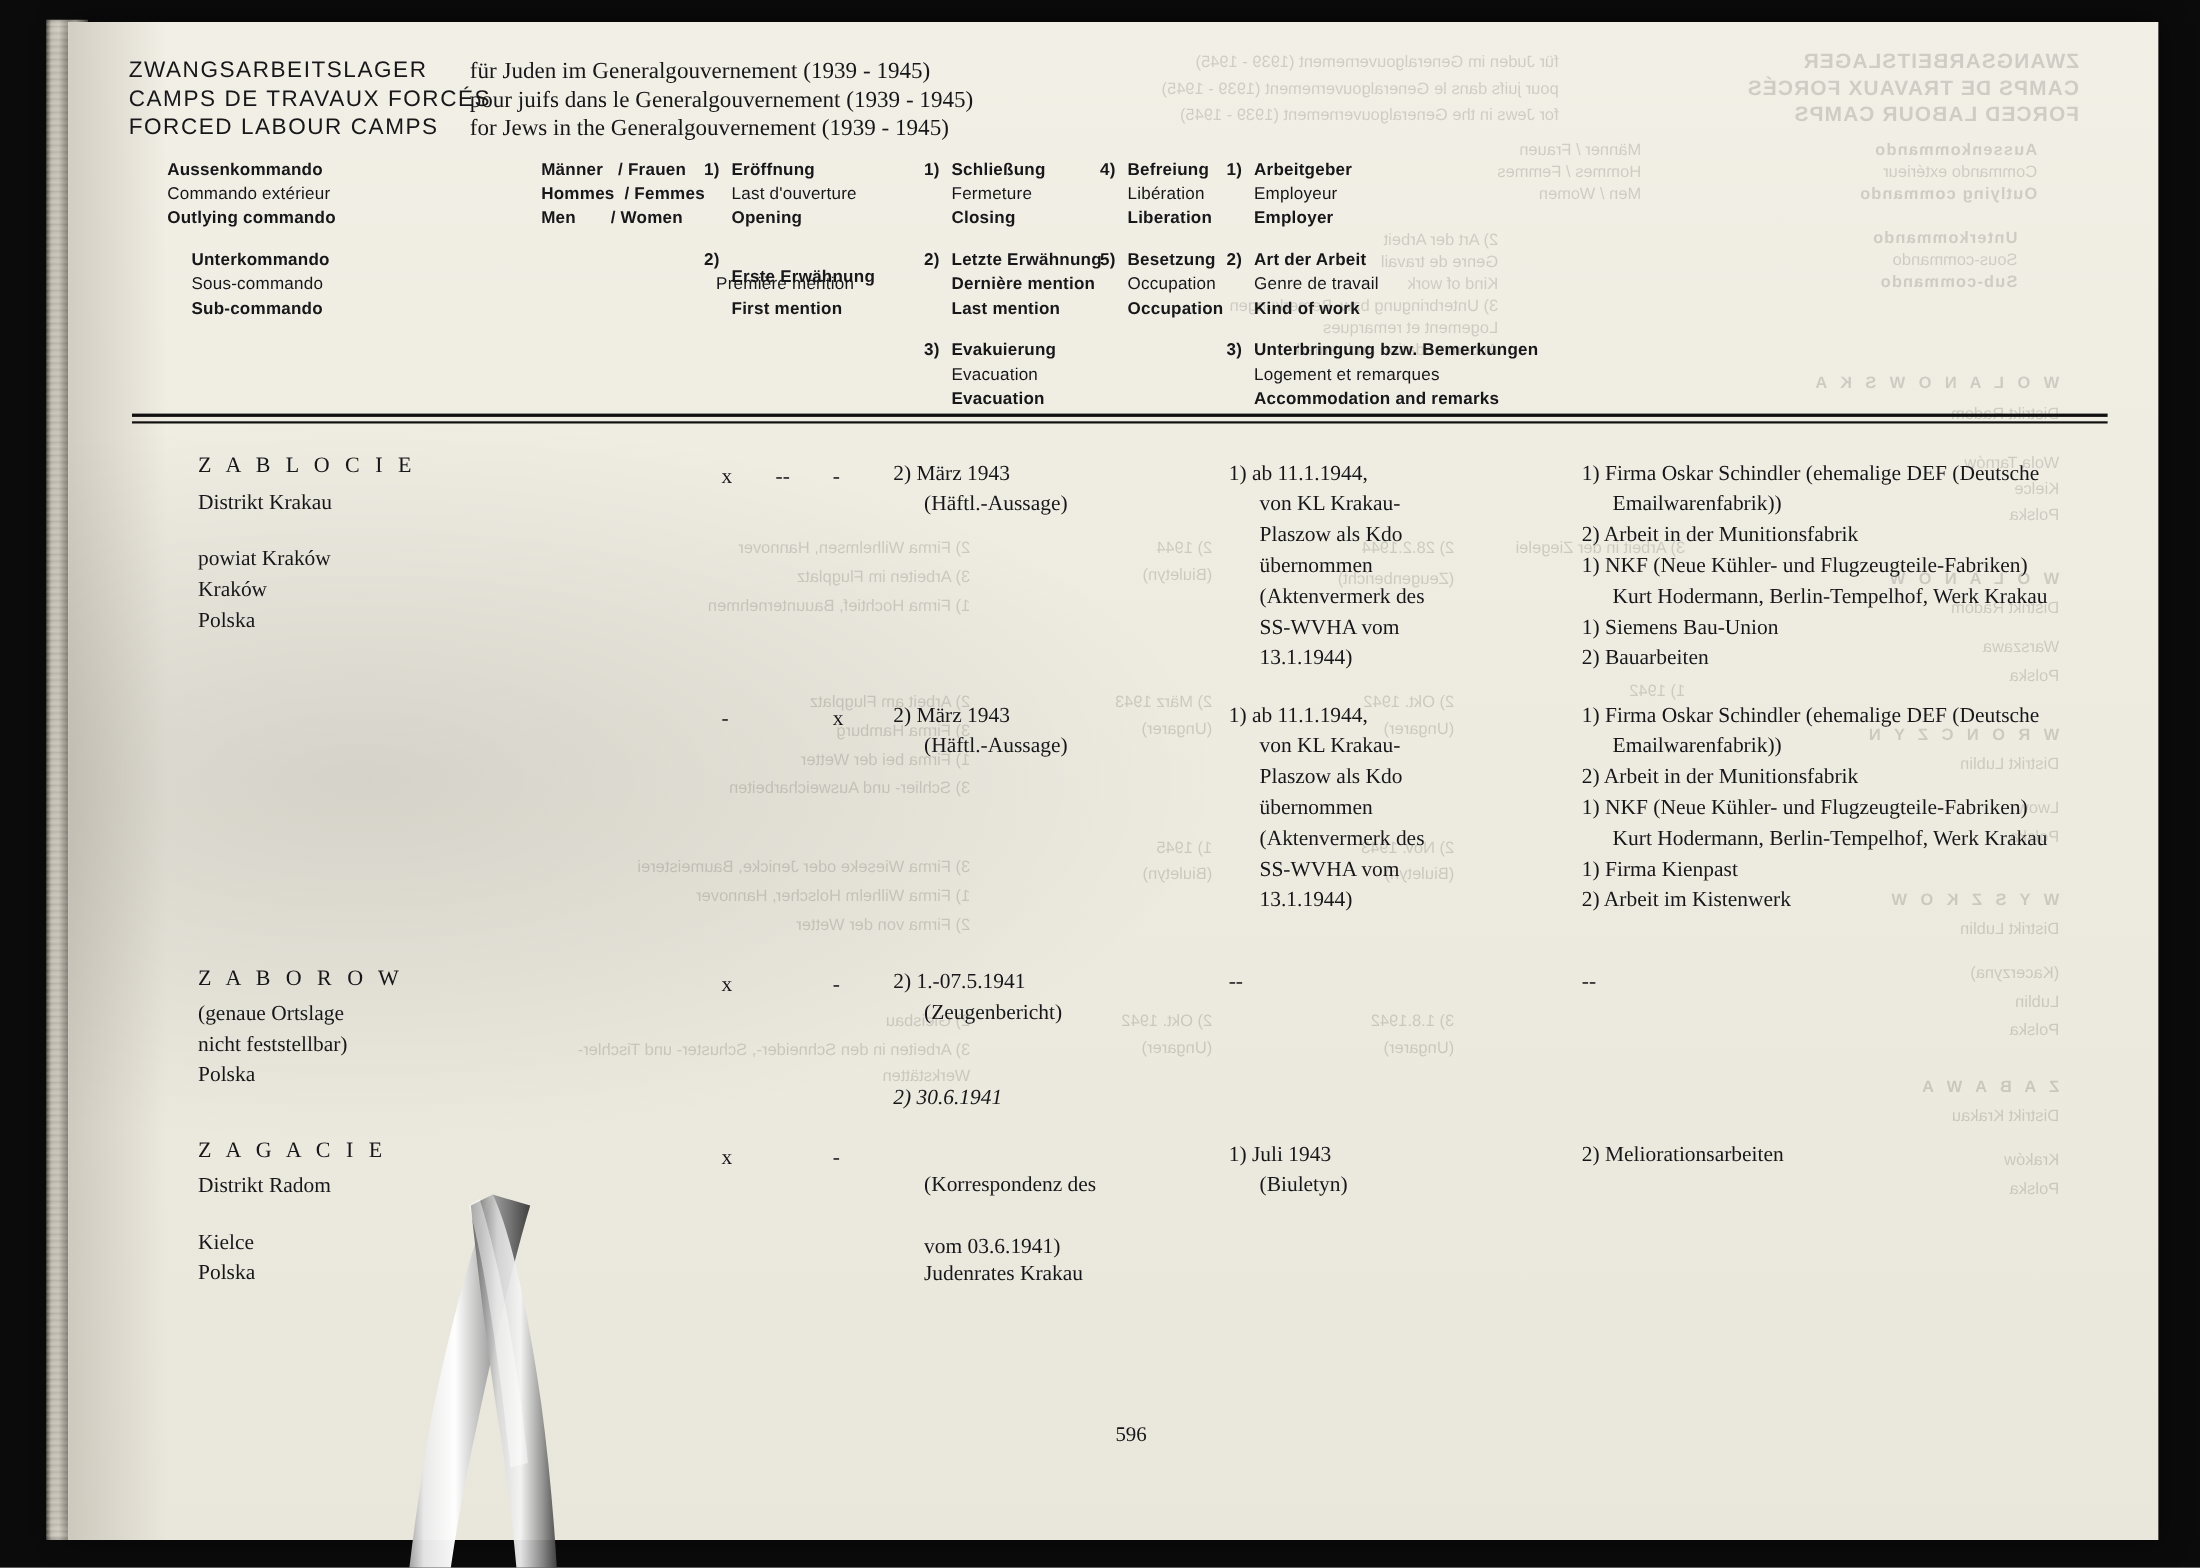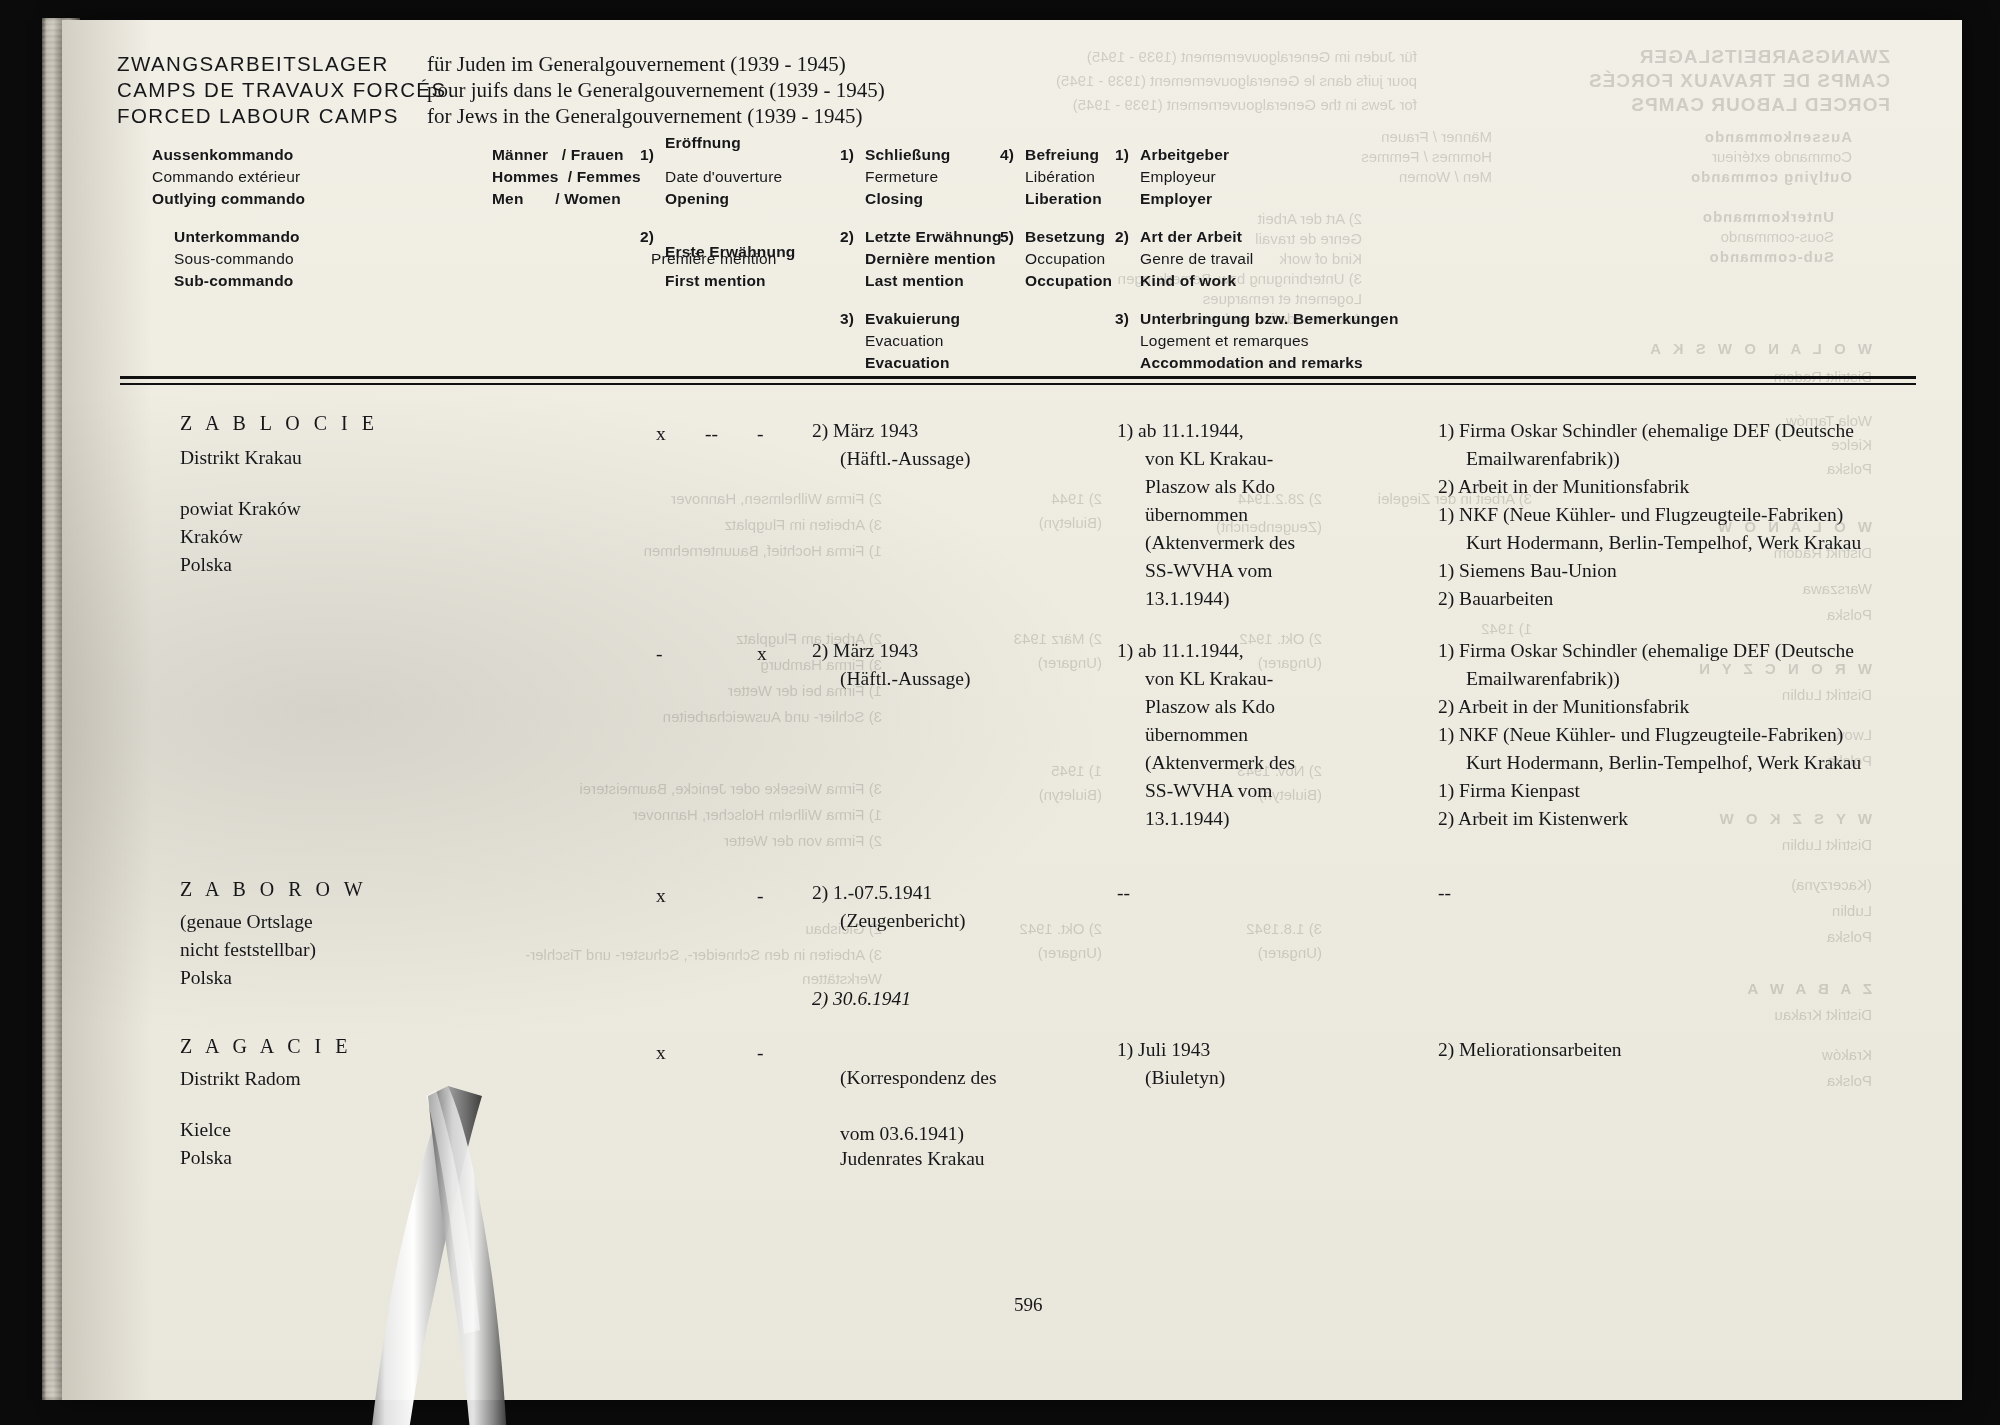--- a/index.html
+++ b/index.html
@@ -167,22 +167,22 @@
       <div class="t legend-b" style="left:90px;top:170px;">Outlying commando</div>
       <div class="t legend-b" style="left:112px;top:208px;">Unterkommando</div>
       <div class="t legend-n" style="left:112px;top:230px;">Sous-commando</div>
       <div class="t legend-b" style="left:112px;top:252px;">Sub-commando</div>
 
       <div class="t legend-b" style="left:430px;top:126px;">Männer   / Frauen</div>
       <div class="t legend-b" style="left:430px;top:148px;">Hommes  / Femmes</div>
       <div class="t legend-b" style="left:430px;top:170px;">Men       / Women</div>
 
       <div class="t legend-b" style="left:578px;top:126px;">1)</div>
-      <div class="t legend-b" style="left:603px;top:114px;">Eröffnung</div>
-      <div class="t legend-n" style="left:603px;top:148px;">Date d'ouverture</div>
+      <div class="t legend-b" style="left:603px;top:126px;">Eröffnung</div>
+      <div class="t legend-n" style="left:603px;top:148px;">Last d'ouverture</div>
       <div class="t legend-b" style="left:603px;top:170px;">Opening</div>
       <div class="t legend-b" style="left:578px;top:208px;">2)</div>
       <div class="t legend-b" style="left:603px;top:223px;">Erste Erwähnung</div>
       <div class="t legend-n" style="left:589px;top:230px;">Première mention</div>
       <div class="t legend-b" style="left:603px;top:252px;">First mention</div>
 
       <div class="t legend-b" style="left:778px;top:126px;">1)</div>
       <div class="t legend-b" style="left:803px;top:126px;">Schließung</div>
       <div class="t legend-n" style="left:803px;top:148px;">Fermeture</div>
       <div class="t legend-b" style="left:803px;top:170px;">Closing</div>

